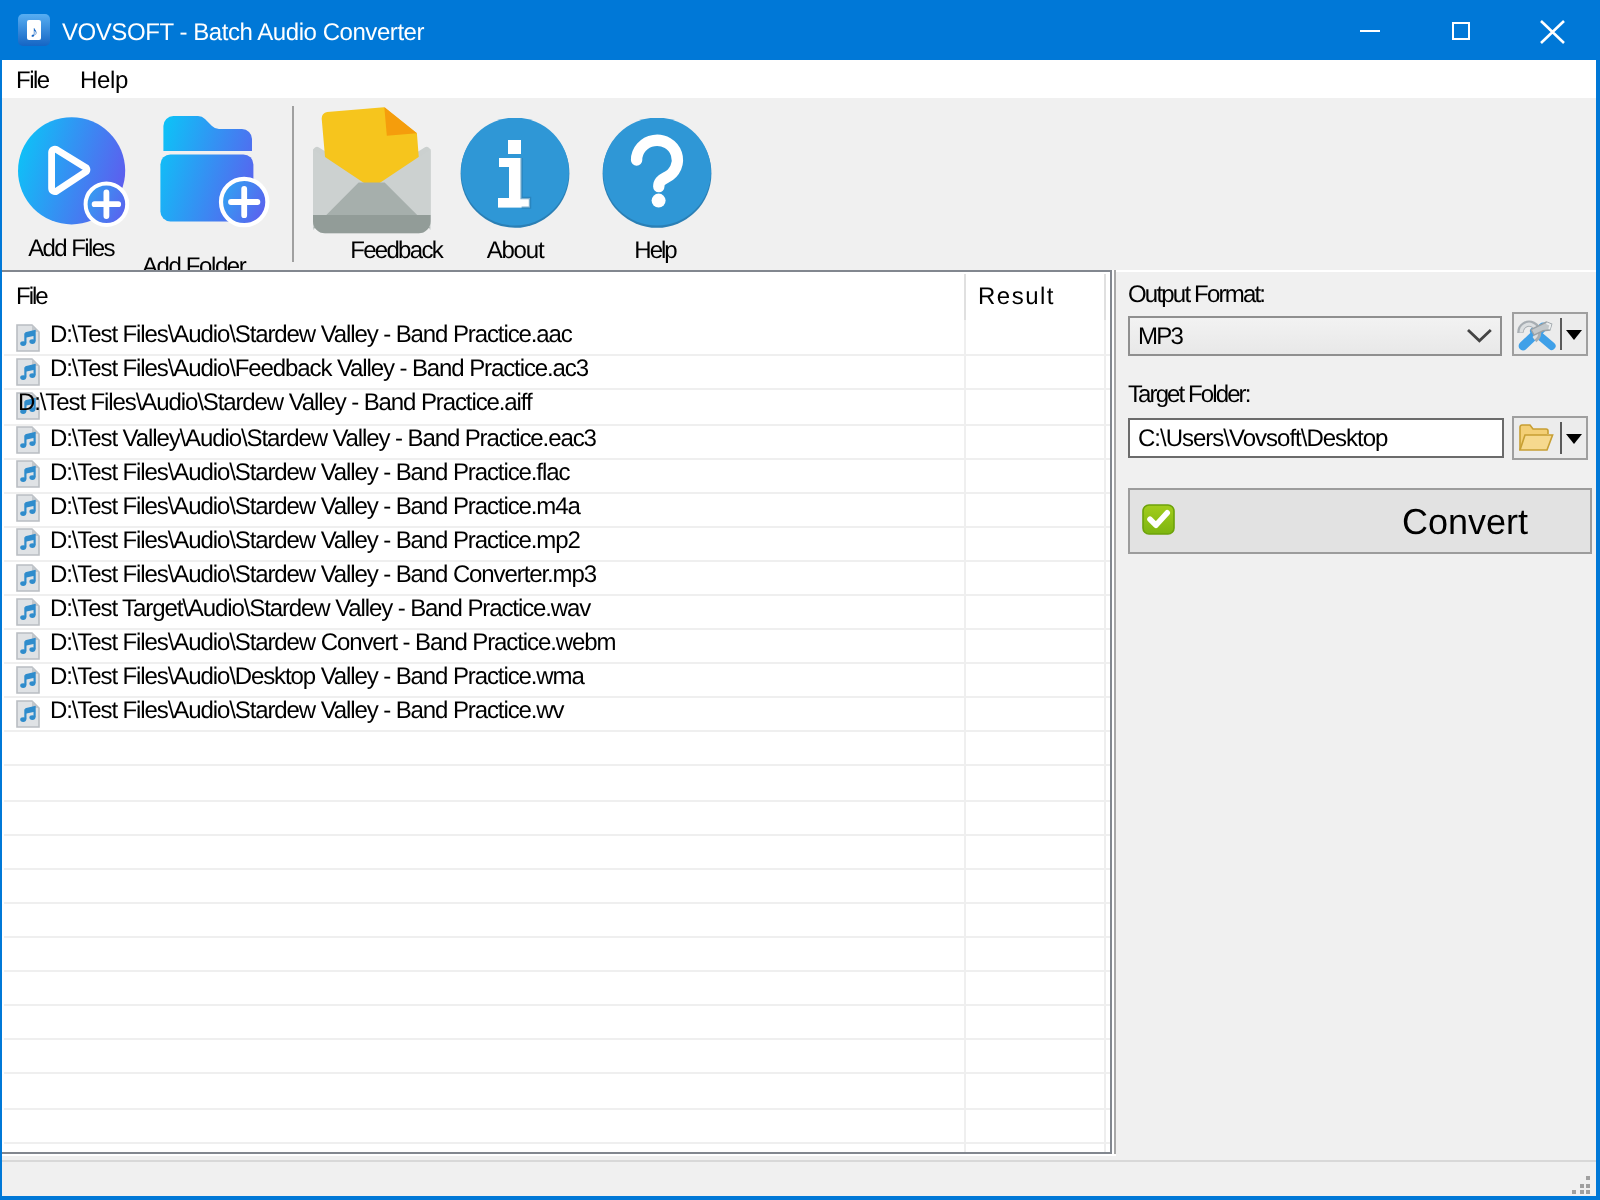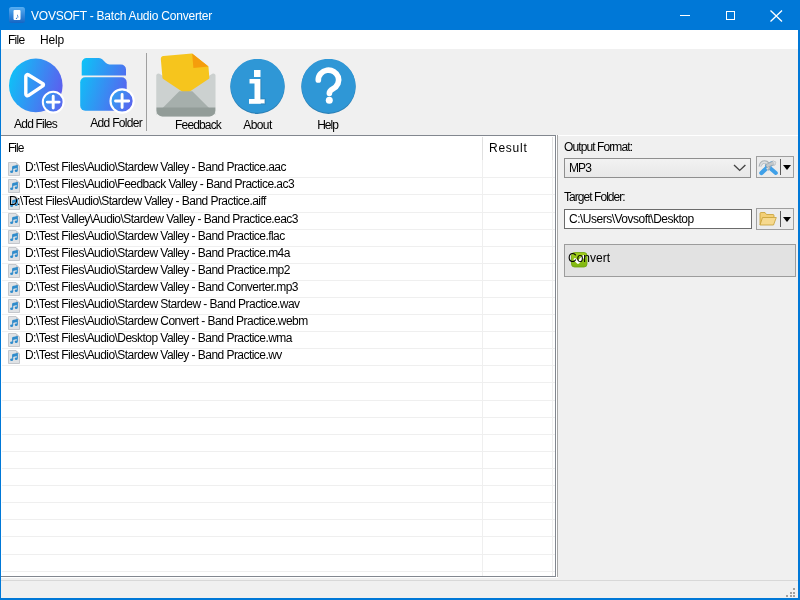--- a/index.html
+++ b/index.html
@@ -55,21 +55,21 @@
  <path d="M38.3,44.1 H50.1 M44.2,38.2 V50" stroke="#fff" stroke-width="2.9" stroke-linecap="round"></path>
 </svg>
 <div class="lbl" id="tl1" style="left:0;top:117px;width:71px;text-align:center;letter-spacing:-0.8px">Add Files</div>
 
 <svg class="abs" style="left:79px;top:56px" width="58" height="59" viewBox="0 0 58 59">
  <path d="M2.7,19.5 L2.7,7 a5,5 0 0 1 5,-5 L20,2 a5,5 0 0 1 3.5,1.5 L27,7 a5,5 0 0 0 3.5,1.5 L42,8.5 a5,5 0 0 1 5,5 L47,19.5 Z" fill="url(#blug)"></path>
  <rect x="1.2" y="21.2" width="46.5" height="33.5" rx="5" fill="url(#blug)"></rect>
  <circle cx="43.1" cy="45" r="11.6" fill="url(#blug2)" stroke="#fff" stroke-width="2.1"></circle>
  <path d="M36.5,45 H49.7 M43.1,38.4 V51.6" stroke="#fff" stroke-width="2.9" stroke-linecap="round"></path>
 </svg>
-<div class="lbl" id="tl2" style="left:71px;top:116px;width:71px;text-align:right;letter-spacing:-0.7px">Add Folder</div>
+<div class="lbl" id="tl2" style="left:71px;top:126px;width:71px;text-align:left;letter-spacing:-0.7px">Add Folder</div>
 
 <svg class="abs" style="left:155px;top:53px" width="62" height="65" viewBox="0 0 62 65">
  <path d="M1.5,22.4 a2,2 0 0 1 3,-1.7 L29,36 a4,4 0 0 0 3.8,0 L57.3,20.7 a2,2 0 0 1 3,1.7 L60.3,57.6 a6,6 0 0 1 -6,6 L7.5,63.6 a6,6 0 0 1 -6,-6 Z" fill="#cbd0cf"></path>
  <g transform="rotate(-5 31 30)">
   <path d="M8,4.2 a3,3 0 0 1 3,-3 L39.5,1.2 L54.8,15.6 L54.5,47 H8 Z" fill="#f6c51d"></path>
   <path d="M39.7,1.2 L54.8,15.6 L39.7,15.6 Z" fill="#f59d0c"></path>
  </g>
  <path d="M1.5,21.5 L28.5,39.5 L1.5,62 Z" fill="#ccd1d0"></path>
  <path d="M60.3,21.5 L33.3,39.5 L60.3,62 Z" fill="#ccd1d0"></path>
  <path d="M1.7,61 L24.3,38.2 L37.3,38.2 L60.1,61 Z" fill="#a6afac"></path>
@@ -137,21 +137,21 @@
 <svg class="abs" style="left:571px;top:252px" width="17" height="16" viewBox="0 0 17 16">
  <defs>
       <linearGradient id="grng" x1="0" y1="0" x2="0" y2="1">
   <stop offset="0" stop-color="#a3cd1d"></stop>
         <stop offset="1" stop-color="#7db510"></stop>
       </linearGradient>
     </defs>
  <rect x="0.5" y="0.5" width="15.5" height="14.5" rx="3" fill="url(#grng)" stroke="#6da30a" stroke-width="0.8"></rect>
  <path d="M4,7.6 L7,10.6 L12.6,4.4" fill="none" stroke="#fff" stroke-width="2.8" stroke-linecap="round" stroke-linejoin="round"></path>
 </svg>
-<div class="lbl" id="lconv" style="left:568px;top:251px;width:212px;text-align:left;font-size:12px">Convert</div>
+<div class="lbl" id="lconv" style="left:552px;top:251px;width:212px;text-align:right;font-size:18px">Convert</div>
 
 <div class="lbl" id="hfile" style="left:8px;top:141px;letter-spacing:-1px">File</div>
 <div class="lbl" id="hres" style="left:489px;top:141px;letter-spacing:0.75px">Result</div>
 <div class="abs" style="left:482px;top:137px;width:1px;height:23px;background:#e0e0e0"></div>
 <div class="abs" style="left:552px;top:137px;width:1px;height:23px;background:#e0e0e0"></div>
 <div class="abs" style="left:552px;top:160px;width:1px;height:416px;background:#eeeeee"></div>
 <div class="abs" style="left:482px;top:160px;width:1px;height:416px;background:#efefef"></div>
 
 <div class="abs" style="left:2px;top:177px;width:553px;height:1px;background:#efefef"></div>
 <div class="abs" style="left:2px;top:194px;width:553px;height:1px;background:#efefef"></div>
@@ -250,21 +250,21 @@
 </svg>
 <div class="lbl rowtxt" style="left:25px;top:280px">D:\Test Files\Audio\Stardew Valley - Band Converter.mp3</div>
 <svg class="abs" style="left:8px;top:299px" width="12" height="14" viewBox="0 0 12 14">
 <path d="M0.5,0.5 L8,0.5 L11.5,4 L11.5,13.5 L0.5,13.5 Z" fill="#dfe2e5" stroke="#b9bdc2" stroke-width="0.8"></path>
 <path d="M8,0.5 L8,4 L11.5,4 Z" fill="#c2c7cc"></path>
 <path d="M4.7,4.6 L9.3,3.6 L9.3,8.6 M4.7,9.6 L4.7,4.6" fill="none" stroke="#2f8ccc" stroke-width="1.1"></path>
 <path d="M4.7,4.6 L9.3,3.6 L9.3,5.9 L4.7,6.9 Z" fill="#2f8ccc"></path>
 <ellipse cx="3.6" cy="9.8" rx="1.5" ry="1.2" fill="#2f8ccc"></ellipse>
 <ellipse cx="8.2" cy="8.8" rx="1.5" ry="1.2" fill="#2f8ccc"></ellipse>
 </svg>
-<div class="lbl rowtxt" style="left:25px;top:297px">D:\Test Files\Audio\Stardew Stardew - Band Practice.wav</div>
+<div class="lbl rowtxt" style="left:25px;top:297px">D:\Test Target\Audio\Stardew Valley - Band Practice.wav</div>
 <svg class="abs" style="left:8px;top:316px" width="12" height="14" viewBox="0 0 12 14">
 <path d="M0.5,0.5 L8,0.5 L11.5,4 L11.5,13.5 L0.5,13.5 Z" fill="#dfe2e5" stroke="#b9bdc2" stroke-width="0.8"></path>
 <path d="M8,0.5 L8,4 L11.5,4 Z" fill="#c2c7cc"></path>
 <path d="M4.7,4.6 L9.3,3.6 L9.3,8.6 M4.7,9.6 L4.7,4.6" fill="none" stroke="#2f8ccc" stroke-width="1.1"></path>
 <path d="M4.7,4.6 L9.3,3.6 L9.3,5.9 L4.7,6.9 Z" fill="#2f8ccc"></path>
 <ellipse cx="3.6" cy="9.8" rx="1.5" ry="1.2" fill="#2f8ccc"></ellipse>
 <ellipse cx="8.2" cy="8.8" rx="1.5" ry="1.2" fill="#2f8ccc"></ellipse>
 </svg>
 <div class="lbl rowtxt" style="left:25px;top:314px">D:\Test Files\Audio\Stardew Convert - Band Practice.webm</div>
 <svg class="abs" style="left:8px;top:333px" width="12" height="14" viewBox="0 0 12 14">

